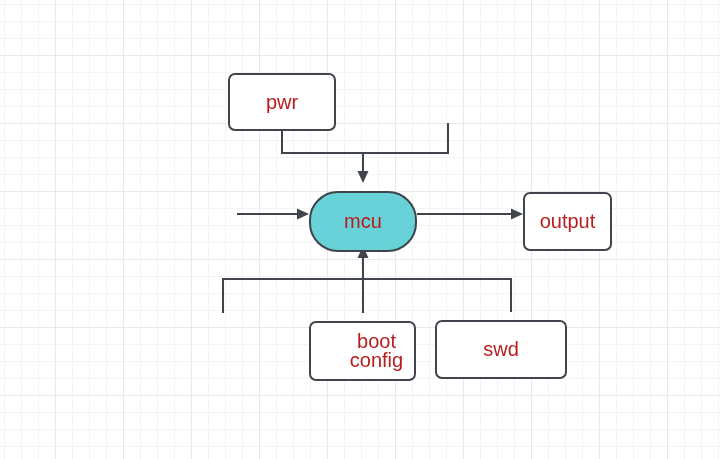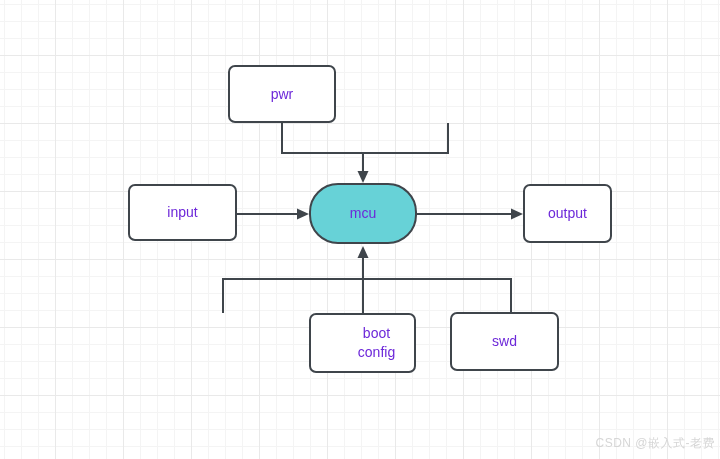--- a/index.html
+++ b/index.html
@@ -35,34 +35,35 @@
   }
   .node {
     position: absolute;
     box-sizing: border-box;
     background: #ffffff;
     border: 2px solid #3f454b;
     border-radius: 7px;
     display: flex;
     align-items: center;
     justify-content: center;
-    color: #6d28d9;
-    font-size: 14px;
+    color: #b91c1c;
+    font-size: 20px;
     line-height: 19px;
     text-align: center;
+    margin-top: 8px;
   }
   .node .lbl { white-space: pre-line; }
   .n-pwr    { left: 228px; top:  65px; width: 108px; height: 58px; }
   .n-osc    { left: 393px; top:  65px; width: 110px; height: 58px; }
   .n-input  { left: 128px; top: 184px; width: 109px; height: 57px; }
   .n-mcu    { left: 309px; top: 183px; width: 108px; height: 61px; background: #67d2d7; border-radius: 29px; }
   .n-output { left: 523px; top: 184px; width: 89px; height: 59px; }
   .n-rst    { left: 169px; top: 313px; width: 109px; height: 60px; }
   .n-boot   { left: 309px; top: 313px; width: 107px; height: 60px; padding-left: 28px; }
-  .n-swd    { left: 450px; top: 312px; width: 109px; height: 59px; }
+  .n-swd    { left: 435px; top: 312px; width: 132px; height: 59px; }
   .watermark {
     position: absolute;
     right: 5px;
     bottom: 7px;
     font-size: 12px;
     color: #d6d6d6;
     letter-spacing: 0.5px;
     user-select: none;
   }
 </style>
@@ -94,37 +95,33 @@
       <line x1="363" y1="313" x2="363" y2="257"></line>
       <polygon points="363,246 357.5,258 368.5,258" fill="#3f454b" stroke="none"></polygon>
     </g>
   </svg>
 
   <div class="node n-pwr">
     <span class="lbl">pwr</span>
   </div>
 
 
-  <div class="node n-input">
-    <span class="lbl">input</span>
-  </div>
 
   <div class="node n-mcu">
     <span class="lbl">mcu</span>
   </div>
 
   <div class="node n-output">
     <span class="lbl">output</span>
   </div>
 
 
   <div class="node n-boot">
     <span class="lbl">boot
 config</span>
   </div>
 
   <div class="node n-swd">
     <span class="lbl">swd</span>
   </div>
 
-  <div class="watermark">CSDN @嵌入式-老费</div>
 
 </div>
 
 </body></html>

